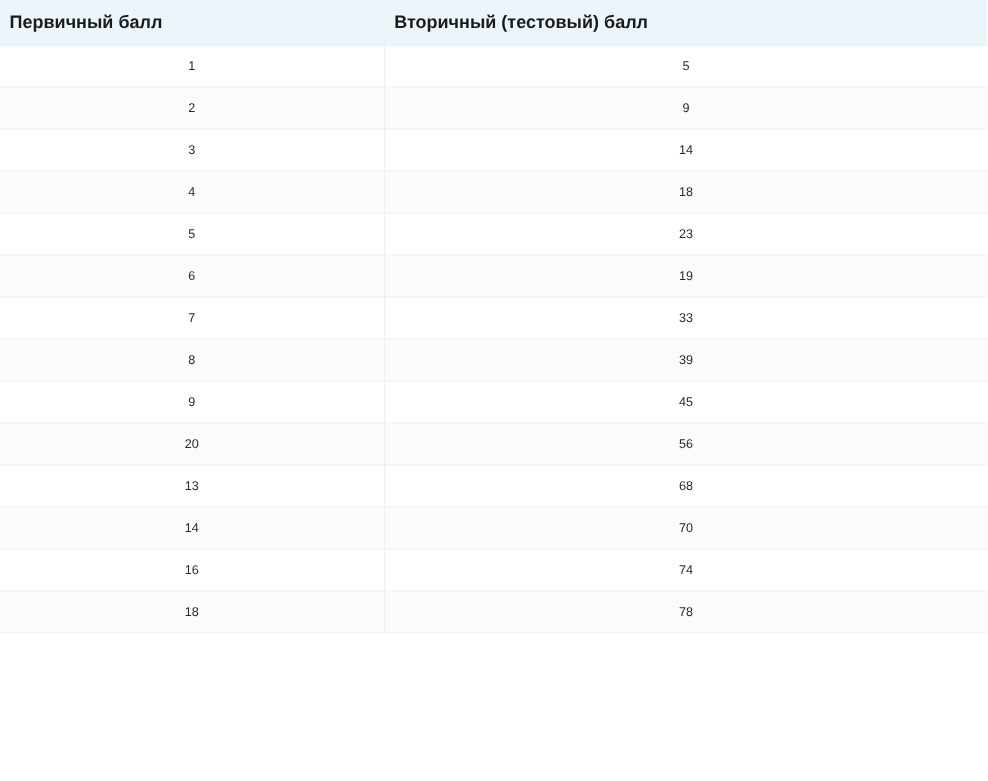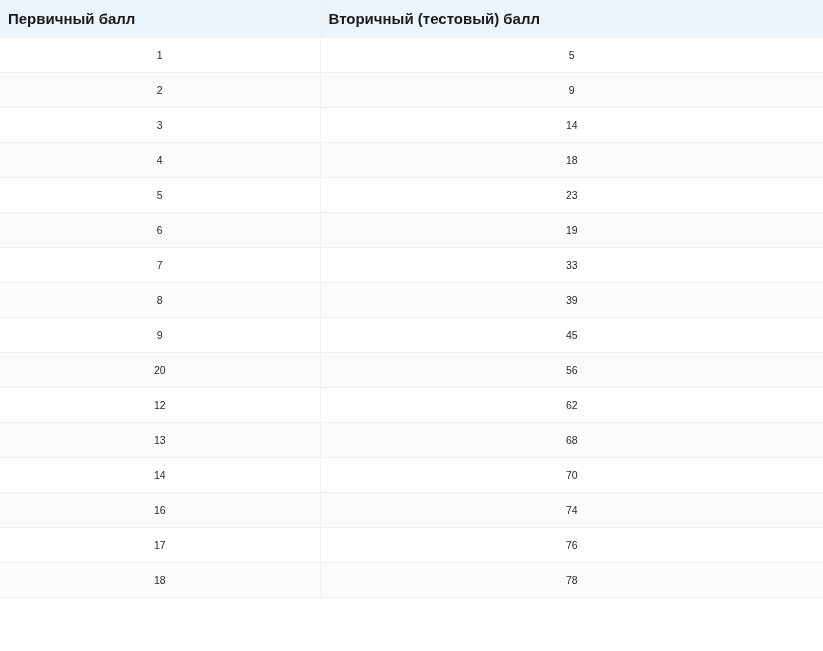--- a/index.html
+++ b/index.html
@@ -95,37 +95,29 @@
       </tr>
       <tr class="data-row">
         <td class="data-cell col-primary">9</td>
         <td class="data-cell col-secondary">45</td>
       </tr>
       <tr class="data-row">
         <td class="data-cell col-primary">20</td>
         <td class="data-cell col-secondary">56</td>
       </tr>
       <tr class="data-row">
-        <td class="data-cell col-primary">12</td>
-        <td class="data-cell col-secondary">62</td>
-      </tr>
-      <tr class="data-row">
         <td class="data-cell col-primary">13</td>
         <td class="data-cell col-secondary">68</td>
       </tr>
       <tr class="data-row">
         <td class="data-cell col-primary">14</td>
         <td class="data-cell col-secondary">70</td>
       </tr>
       <tr class="data-row">
         <td class="data-cell col-primary">16</td>
         <td class="data-cell col-secondary">74</td>
       </tr>
       <tr class="data-row">
-        <td class="data-cell col-primary">17</td>
-        <td class="data-cell col-secondary">76</td>
-      </tr>
-      <tr class="data-row">
         <td class="data-cell col-primary">18</td>
         <td class="data-cell col-secondary">78</td>
       </tr>
     </tbody>
 </table>
 
 </body></html>

